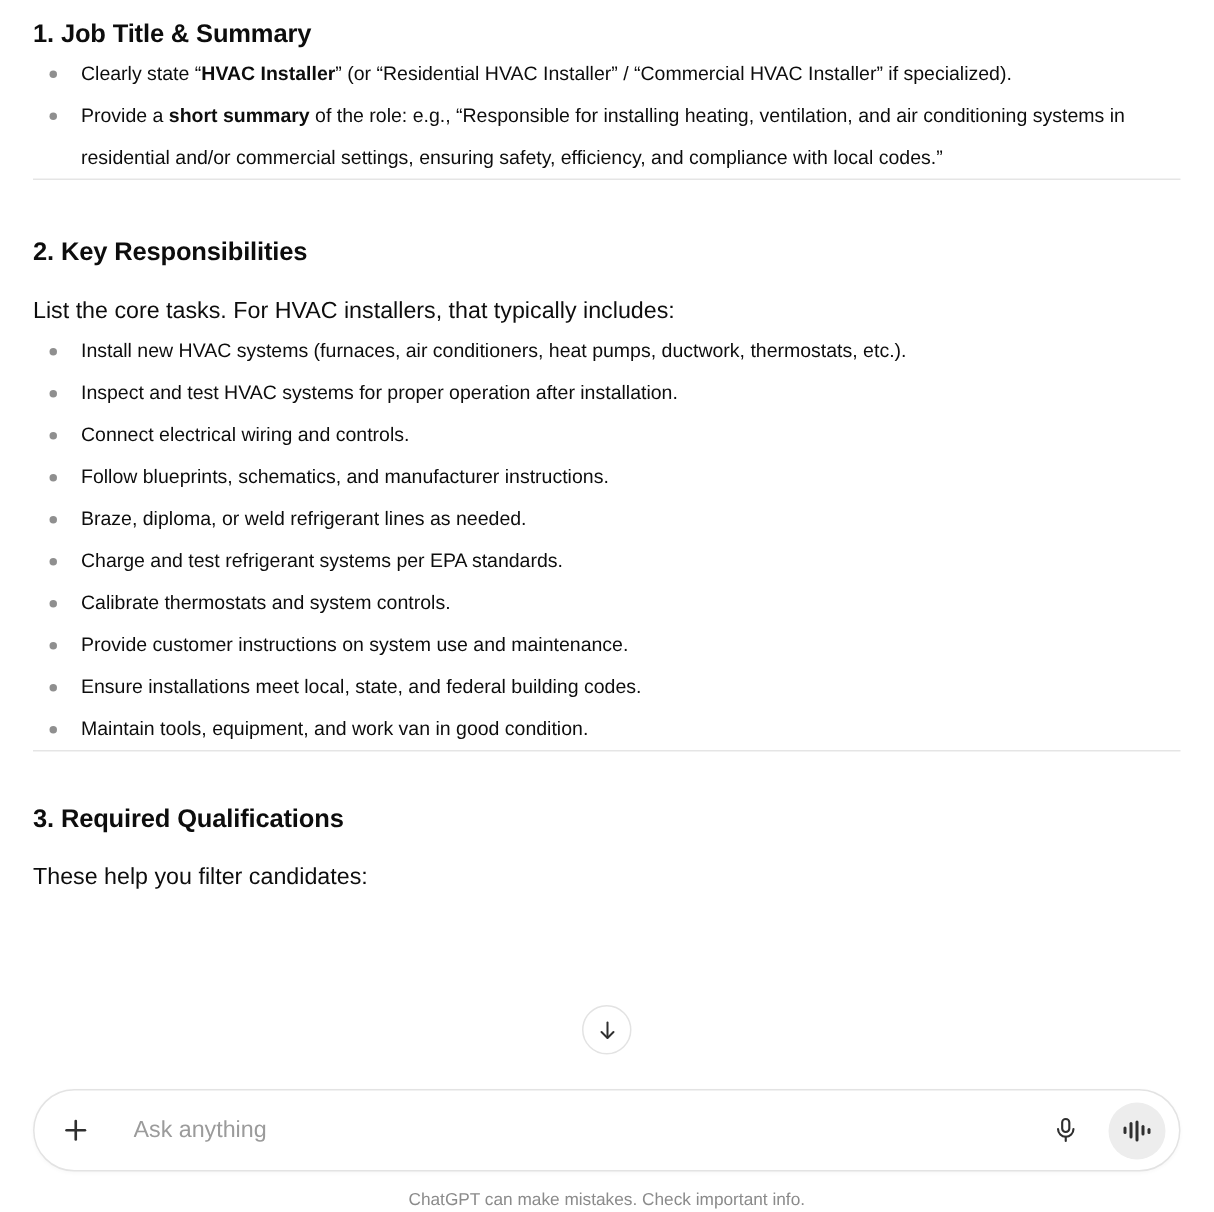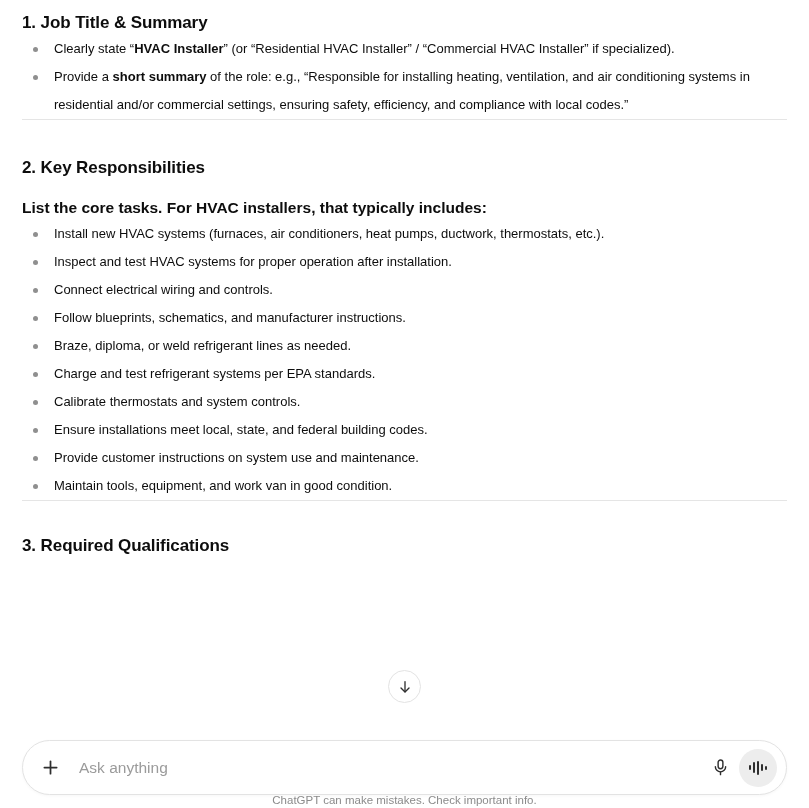--- a/index.html
+++ b/index.html
@@ -84,21 +84,21 @@
     width: 765px;
   }
 
   b { font-weight: 700; }
 
   
   .sec-1-head   { margin-top: 11px; }
   .sec-1-list   { margin-top: 9px; }
   .div-1        { margin-top: 32px; }
   .sec-2-head   { margin-top: 36px; }
-  .sec-2-lead   { margin-top: 16px; font-weight: bold; }
+  .sec-2-lead   { margin-top: 16px; }
   .sec-2-list   { margin-top: 12px; }
   .div-2        { margin-top: 30px; }
   .sec-3-head   { margin-top: 33px; }
   .sec-3-lead   { margin-top: 15px; }
   .sec-3-list   { margin-top: 11px; }
 
   
   .scroll-bottom-btn {
     position: absolute;
     left: 388px;
@@ -122,29 +122,30 @@
     bottom: 0;
     width: 809px;
     height: 83px;
     background: #ffffff;
     z-index: 30;
   }
 
   .composer {
     position: absolute;
     left: 22px;
-    top: 15px;
+    top: 1px;
     width: 765px;
     height: 55px;
     border: 1px solid #e3e3e3;
     border-radius: 28px;
     background: #ffffff;
     display: flex;
     align-items: center;
     box-shadow: 0 1px 3px rgba(0,0,0,0.035);
+    gap: 10px;
   }
 
   .plus-btn {
     width: 34px;
     height: 34px;
     margin-left: 10px;
     border-radius: 50%;
     display: flex;
     align-items: center;
     justify-content: center;
@@ -247,32 +248,33 @@
     <p class="lead sec-2-lead">List the core tasks. For HVAC installers, that typically includes:</p>
 
     <ul class="bullets loose sec-2-list">
       <li><span>Install new HVAC systems (furnaces, air conditioners, heat pumps, ductwork, thermostats, etc.).</span></li>
       <li><span>Inspect and test HVAC systems for proper operation after installation.</span></li>
       <li><span>Connect electrical wiring and controls.</span></li>
       <li><span>Follow blueprints, schematics, and manufacturer instructions.</span></li>
       <li><span>Braze, diploma, or weld refrigerant lines as needed.</span></li>
       <li><span>Charge and test refrigerant systems per EPA standards.</span></li>
       <li><span>Calibrate thermostats and system controls.</span></li>
+      <li><span>Provide customer instructions on system use and maintenance.</span></li>
       <li><span>Ensure installations meet local, state, and federal building codes.</span></li>
-      <li><span>Provide customer instructions on system use and maintenance.</span></li>
       <li><span>Maintain tools, equipment, and work van in good condition.</span></li>
     </ul>
   </div>
 
   <hr class="divider div-2">
 
   <div class="message-body">
 
     <h2 class="section-heading sec-3-head">3. Required Qualifications</h2>
 
+    <p class="lead sec-3-lead">These help you filter candidates:</p>
 
   </div>
 </div>
 
 <div class="scroll-bottom-btn">
   <svg width="16" height="16" viewBox="0 0 24 24" fill="none" stroke="#2f2f2f" stroke-width="2" stroke-linecap="round" stroke-linejoin="round">
     <line x1="12" y1="4" x2="12" y2="19"></line>
     <polyline points="6 13.5 12 19.5 18 13.5"></polyline>
   </svg>
 </div>

